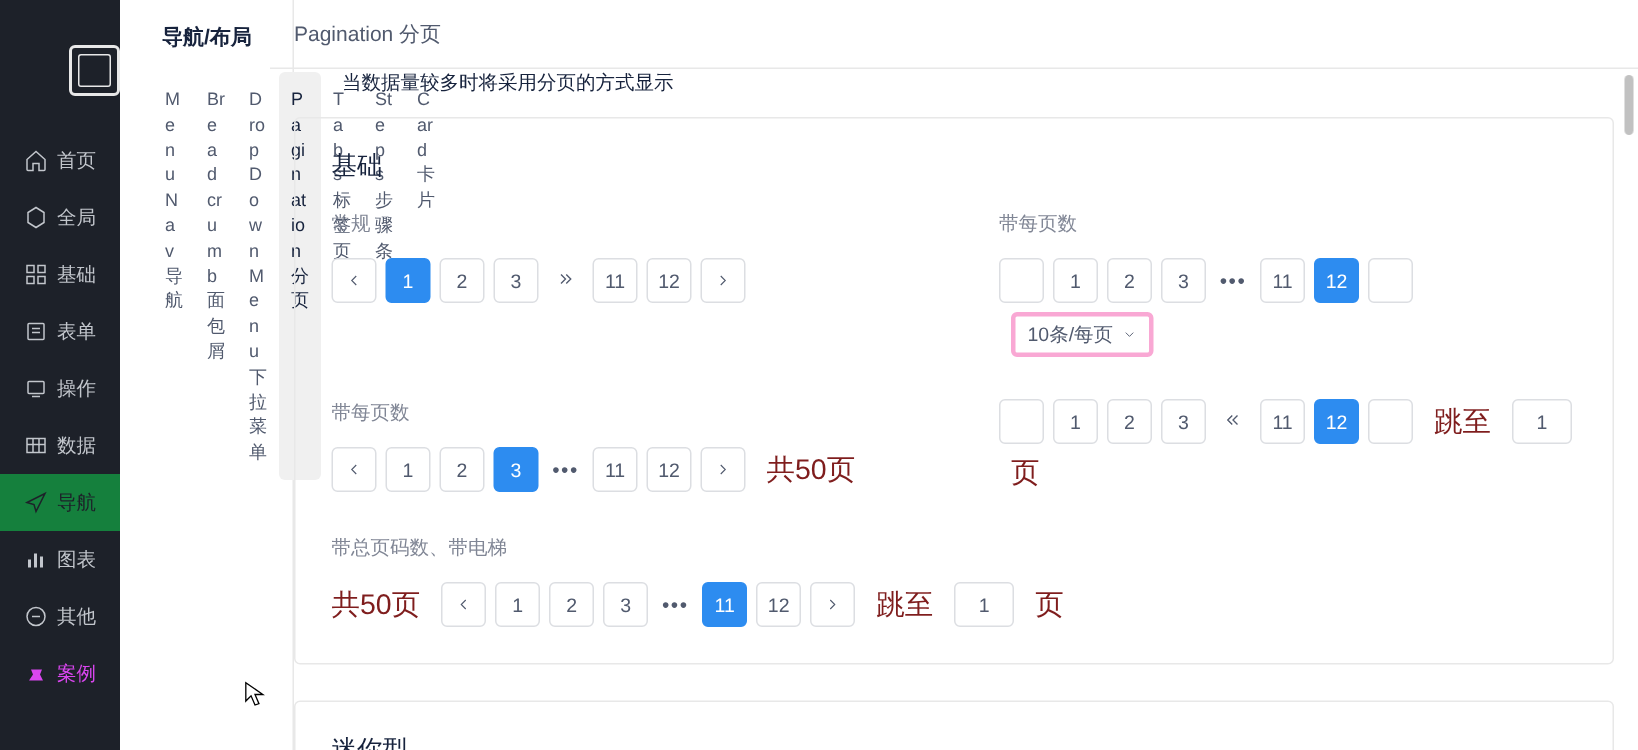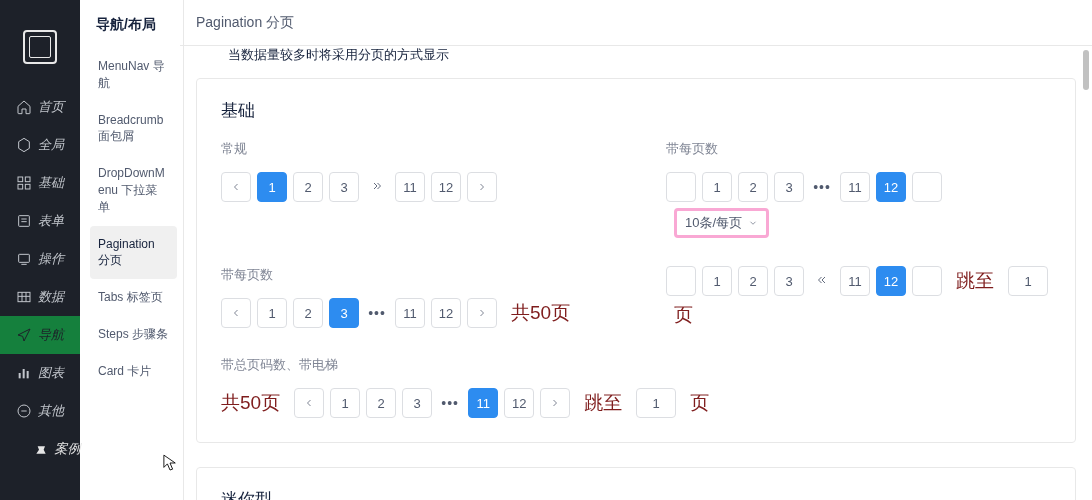--- a/index.html
+++ b/index.html
@@ -1,28 +1,28 @@
 <!DOCTYPE html>
 <html><head>
 <meta charset="utf-8">
 <style>
 * { margin: 0; padding: 0; box-sizing: border-box; }
 body { font-family: -apple-system, BlinkMacSystemFont, "Segoe UI", sans-serif; font-size: 14px; color: #333; background: #fff; width: 1092px; height: 500px; overflow: hidden; position: relative; }
-.dark-sidebar { width: 80px; height: 100%; background: #1d2129; position: absolute; left: 0; top: 0; display: flex; flex-direction: column; align-items: center; padding-top: 30px; font-style: italic; }
+.dark-sidebar { width: 80px; height: 100%; background: #1d2129; position: absolute; left: 0; top: 0; display: flex; flex-direction: column; align-items: flex-end; padding-top: 30px; }
 .logo-box { width: 34px; height: 34px; border: 2px solid #e8e8e8; border-radius: 4px; margin-bottom: 24px; cursor: pointer; position: relative; }
 .logo-box::after { content: ""; position: absolute; inset: 4px; border: 1px solid #e8e8e8; border-radius: 2px; }
 .nav-item { width: 100%; display: flex; flex-direction: column; align-items: center; padding: 10px 0; color: #c2c6cc; cursor: pointer; font-size: 13px; }
 .nav-row { display: flex; align-items: center; gap: 6px; }
 .nav-item.active { background: #15803d; color: #1d2129; }
-.nav-item.red { color: #e5e5e5; margin-left: 33px; }
+.nav-item.red { color: #d946ef; margin-left: 33px; }
 .icon-svg { width: 16px; height: 16px; stroke: currentColor; fill: none; stroke-width: 1.5; }
 .icon-svg.fill { fill: currentColor; stroke: none; }
-.light-sidebar { width: 100px; height: 100%; position: absolute; left: 84px; top: 0; border-right: 1px solid #e8e8e8; padding-top: 16px; background: #fff; }
+.light-sidebar { width: 100px; height: 100%; position: absolute; left: 96px; top: 0; border-right: 1px solid #e8e8e8; padding-top: 16px; background: #fff; }
 .light-title { font-weight: 600; font-size: 14px; padding: 0 12px 14px; color: #17233d; }
-.menu-list { display: flex; flex-direction: column; padding: 0 6px; }
+.menu-list { display: flex; flex-direction: row; padding: 0 6px; }
 .menu-item { padding: 10px 8px; font-size: 12px; color: #515a6e; cursor: pointer; border-radius: 4px; line-height: 1.4; word-break: break-all; }
 .menu-item.selected { background: #f0f0f0; color: #17233d; }
 .main { position: absolute; left: 180px; top: 0; right: 0; bottom: 0; overflow: hidden; }
 .page-header { height: 46px; border-bottom: 1px solid #e8e8e8; display: flex; align-items: center; padding: 0 16px; color: #515a6e; font-size: 14px; }
 .content { height: calc(100% - 46px); overflow-y: auto; padding: 0 16px 16px; position: relative; }
 .trunc-bar { position: absolute; top: 0; left: 48px; right: 174px; height: 18px; color: #17233d; overflow: hidden; font-size: 13px; white-space: nowrap; }
 .card { border: 1px solid #e8e8e8; border-radius: 4px; margin-top: 32px; padding: 20px 24px; }
 .card-title { font-size: 17px; font-weight: 500; color: #17233d; margin-bottom: 18px; }
 .row2 { display: flex; gap: 60px; margin-bottom: 28px; }
 .col { flex: 1; min-width: 0; }

